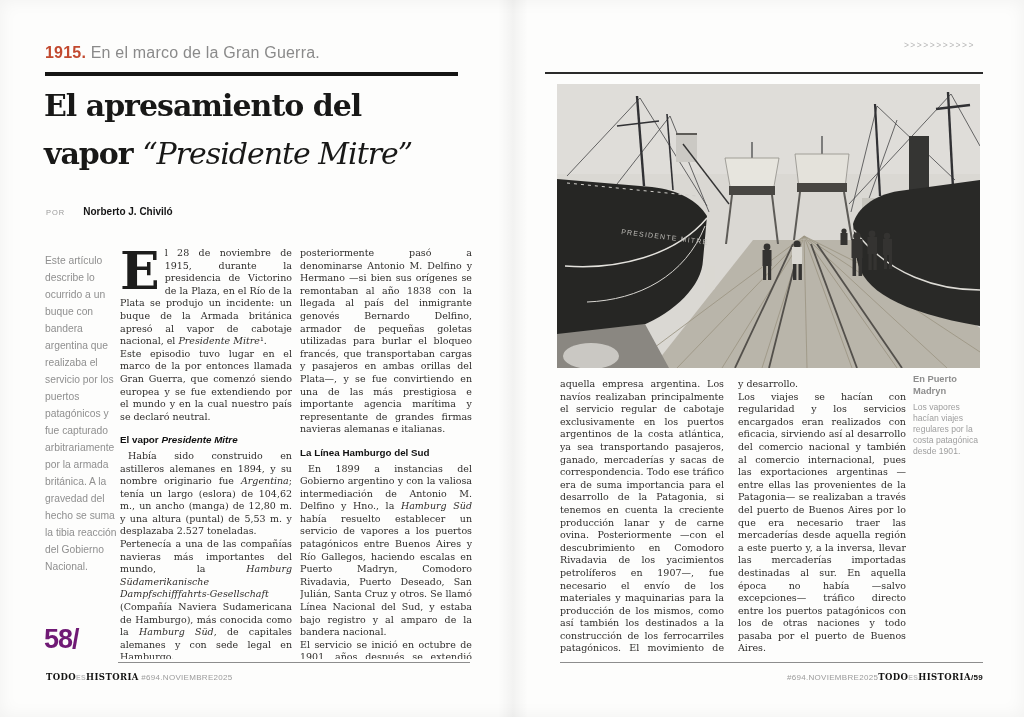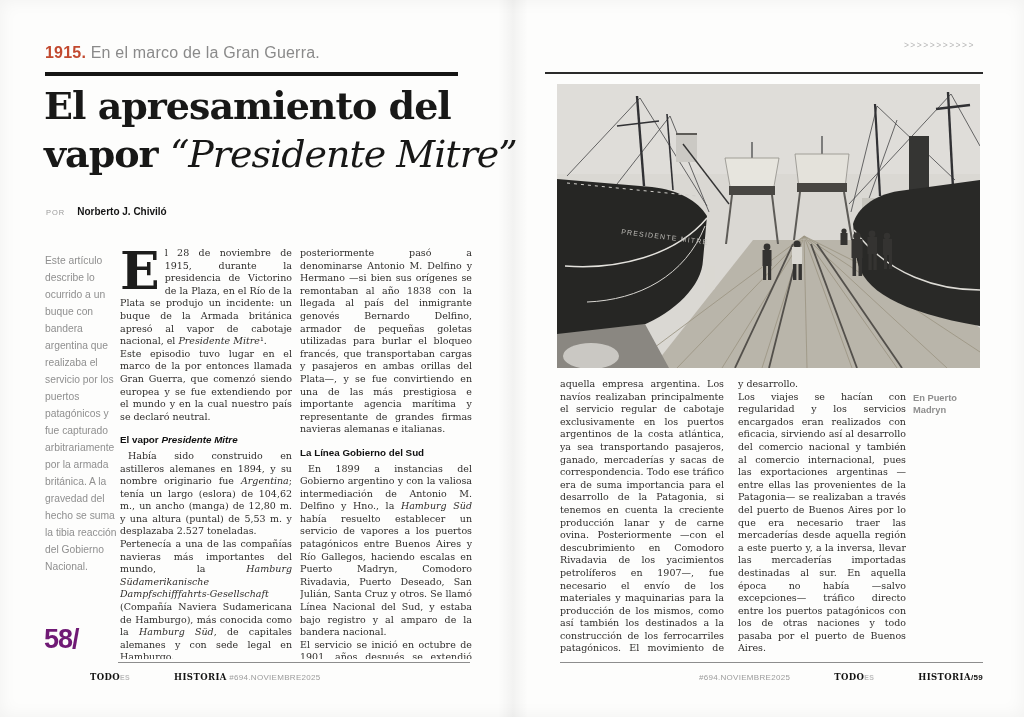--- a/index.html
+++ b/index.html
@@ -9,24 +9,24 @@
           box-shadow:inset 0 0 18px rgba(0,0,0,0.05);}
   .fold{position:absolute;top:0;left:498px;width:30px;height:717px;pointer-events:none;
         background:linear-gradient(90deg,rgba(0,0,0,0) 0%,rgba(0,0,0,0.045) 50%,rgba(0,0,0,0) 100%);}
 
   
   .kicker{position:absolute;left:45px;top:44px;font-size:16px;letter-spacing:.2px;color:#8a8a8a;}
   .kicker-year{font-weight:bold;color:#c2492f;}
   .headline-rule{position:absolute;left:45px;top:72px;width:413px;height:4px;background:#151514;}
   .headline{position:absolute;left:44px;top:82px;margin:0;width:480px;
             font-family:"DejaVu Serif",serif;font-weight:bold;color:#181817;
-            font-size:38px;line-height:48px;letter-spacing:-1px;}
+            font-size:30px;line-height:48px;letter-spacing:-1px;}
   .hl-italic{font-style:italic;font-weight:500;}
   .byline{position:absolute;left:46px;top:206px;font-size:10px;color:#141414;}
-  .byline-por{font-size:7.5px;color:#9a9a9a;letter-spacing:1px;margin-right:12px;}
+  .byline-por{font-size:7.5px;color:#9a9a9a;letter-spacing:1px;margin-right:18px;}
   .byline-name{font-weight:bold;}
   .intro{position:absolute;left:45px;top:252px;width:72px;font-size:10.3px;line-height:17px;
          color:#8f8f8f;}
   .pagenum{position:absolute;left:44px;top:624px;font-size:27px;font-weight:bold;color:#701a75;
            letter-spacing:-1px;}
 
   .col{position:absolute;top:247px;height:412px;overflow:hidden;
        font-family:"DejaVu Serif",serif;font-size:9.5px;line-height:12.6px;color:#2f2d2b;
        text-align:justify;}
   .col-l1{left:120px;width:172px;}
@@ -40,31 +40,31 @@
            font-size:9.8px;color:#111;text-align:left;}
   .dropcap{float:left;font-family:"DejaVu Serif",serif;font-weight:bold;font-size:52px;
            line-height:43px;padding:2px 5px 0 0;color:#1d1d1c;}
 
   .footer-rule{position:absolute;top:662px;height:1px;background:#8d8d8d;}
   .footer-rule-left{left:118px;width:352px;}
   .footer-rule-right{left:560px;width:423px;}
   .footer{position:absolute;top:672px;font-size:8px;color:#9b9b9b;letter-spacing:.3px;}
   .footer-left{left:46px;}
   .footer-right{right:41px;text-align:right;}
-  .logo-strong{font-family:"DejaVu Serif",serif;font-weight:bold;color:#141413;font-size:8.5px;letter-spacing:.4px;margin-left:44px;}
+  .logo-strong{font-family:"DejaVu Serif",serif;font-weight:bold;color:#141413;font-size:8.5px;letter-spacing:.4px;}
   .logo-es{color:#bcbcbc;font-weight:bold;font-size:7px;}
   .logo-page{font-weight:bold;color:#141413;}
 
   
   .top-marks{position:absolute;top:40px;right:49px;font-size:8.5px;letter-spacing:1.5px;color:#b7b7b7;}
   .top-rule{position:absolute;left:545px;top:72px;width:438px;height:2px;background:#2a2a2a;}
   .photo{position:absolute;left:557px;top:84px;width:423px;height:284px;margin:0;
          background:#d8d7d2;overflow:hidden;}
   .photo svg{display:block;}
-  .caption{position:absolute;left:913px;top:393px;width:68px;}
+  .caption{position:absolute;left:913px;top:374px;width:68px;}
   .caption-title{font-weight:bold;font-size:9.3px;line-height:11.5px;color:#8e8e8e;margin-bottom:5px;}
   .caption-body{font-size:8.6px;line-height:11px;color:#9e9e9e;}
 </style>
 </head>
 <body>
 
 <div class="spread">
 
   <section>
     <div class="kicker">
@@ -81,21 +81,21 @@
 
     <div class="col col-l1">
         <p class="para"><span class="dropcap">E</span><span>l 28 de noviembre de 1915, durante la presidencia de Victorino de la Plaza, en el Río de la Plata se produjo un incidente: un buque de la Armada británica apresó al vapor de cabotaje nacional, el </span><span class="it">Presidente Mitre</span><span>¹.</span></p>
         <p class="para"><span>Este episodio tuvo lugar en el marco de la por entonces llamada Gran Guerra, que comenzó siendo europea y se fue extendiendo por el mundo y en la cual nuestro país se declaró neutral.</span></p>
         <div class="subhead"><span>El vapor </span><span class="it">Presidente Mitre</span></div>
         <p class="para indent"><span>Había sido construido en astilleros alemanes en 1894, y su nombre originario fue </span><span class="it">Argentina</span><span>; tenía un largo (eslora) de 104,62 m., un ancho (manga) de 12,80 m. y una altura (puntal) de 5,53 m. y desplazaba 2.527 toneladas.</span></p>
         <p class="para"><span>Pertenecía a una de las compañías navieras más importantes del mundo, la </span><span class="it">Hamburg Südamerikanische Dampfschifffahrts-Gesellschaft</span><span> (Compañía Naviera Sudamericana de Hamburgo), más conocida como la </span><span class="it">Hamburg Süd</span><span>, de capitales alemanes y con sede legal en Hamburgo.</span></p>
       </div>
     <div class="col col-l2">
         <p class="para"><span>posteriormente pasó a denominarse Antonio M. Delfino y Hermano —si bien sus orígenes se remontaban al año 1838 con la llegada al país del inmigrante genovés Bernardo Delfino, armador de pequeñas goletas utilizadas para burlar el bloqueo francés, que transportaban cargas y pasajeros en ambas orillas del Plata—, y se fue convirtiendo en una de las más prestigiosa e importante agencia marítima y representante de grandes firmas navieras alemanas e italianas.</span></p>
-        <div class="subhead"><span>La Línea Gobierno del Sud</span></div>
+        <div class="subhead"><span>La Línea Hamburgo del Sud</span></div>
         <p class="para indent"><span>En 1899 a instancias del Gobierno argentino y con la valiosa intermediación de Antonio M. Delfino y Hno., la </span><span class="it">Hamburg Süd</span><span> había resuelto establecer un servicio de vapores a los puertos patagónicos entre Buenos Aires y Río Gallegos, haciendo escalas en Puerto Madryn, Comodoro Rivadavia, Puerto Deseado, San Julián, Santa Cruz y otros. Se llamó Línea Nacional del Sud, y estaba bajo registro y al amparo de la bandera nacional.</span></p>
         <p class="para"><span>El servicio se inició en octubre de 1901, años después se extendió también entre Buenos Aires y Montevideo.</span></p>
       </div>
 
     <div class="footer-rule footer-rule-left"></div>
     <div class="footer footer-left">
       <span class="logo-strong">TODO</span><span class="logo-es">ES</span><span class="logo-strong">HISTORIA</span>
       <span>#694.NOVIEMBRE2025</span>
     </div>
   </section>
@@ -219,20 +219,21 @@
         <p class="para"><span>aquella empresa argentina. Los navíos realizaban principalmente el servicio regular de cabotaje exclusivamente en los puertos argentinos de la costa atlántica, ya sea transportando pasajeros, ganado, mercaderías y sacas de correspondencia. Todo ese tráfico era de suma importancia para el desarrollo de la Patagonia, si tenemos en cuenta la creciente producción lanar y de carne ovina. Posteriormente —con el descubrimiento en Comodoro Rivadavia de los yacimientos petrolíferos en 1907—, fue necesario el envío de los materiales y maquinarias para la producción de los mismos, como así también los destinados a la construcción de los ferrocarriles patagónicos. El movimiento de personas transportadas se incrementó también por esas circunstancias por lo que la Línea Nacional del Sud, fue adquiriendo día a día mayor importancia</span></p>
       </div>
     <div class="col col-r2">
         <p class="para"><span>y desarrollo.</span></p>
         <p class="para"><span>Los viajes se hacían con regularidad y los servicios encargados eran realizados con eficacia, sirviendo así al desarrollo del comercio nacional y también al comercio internacional, pues las exportaciones argentinas —entre ellas las provenientes de la Patagonia— se realizaban a través del puerto de Buenos Aires por lo que era necesario traer las mercaderías desde aquella región a este puerto y, a la inversa, llevar las mercaderías importadas destinadas al sur. En aquella época no había —salvo excepciones— tráfico directo entre los puertos patagónicos con los de otras naciones y todo pasaba por el puerto de Buenos Aires.</span></p>
         <p class="para"><span>En 1907 el vapor </span><span class="it">Presidente Mitre</span></p>
       </div>
 
     <div class="caption">
       <div class="caption-title">En Puerto Madryn</div>
+      <div class="caption-body">Los vapores hacían viajes regulares por la costa patagónica desde 1901.</div>
     </div>
 
     <div class="footer-rule footer-rule-right"></div>
     <div class="footer footer-right">
       <span>#694.NOVIEMBRE2025</span><span class="logo-strong">TODO</span><span class="logo-es">ES</span><span class="logo-strong">HISTORIA</span><span class="logo-page">/59</span>
     </div>
   </section>
 
   <div class="fold"></div>
 </div>

